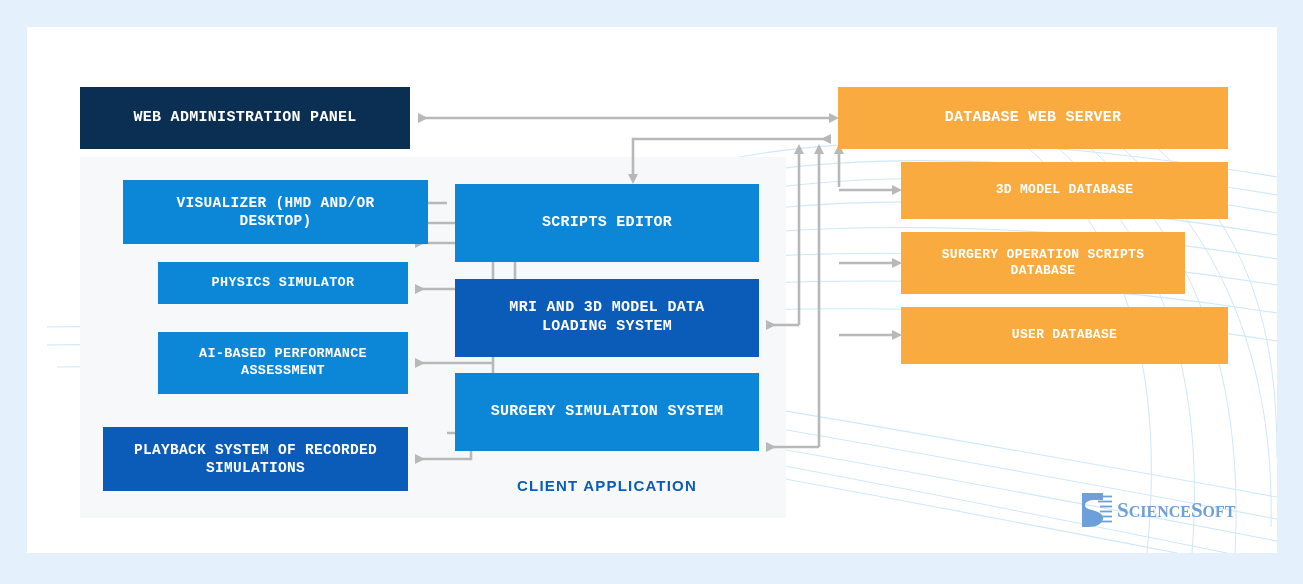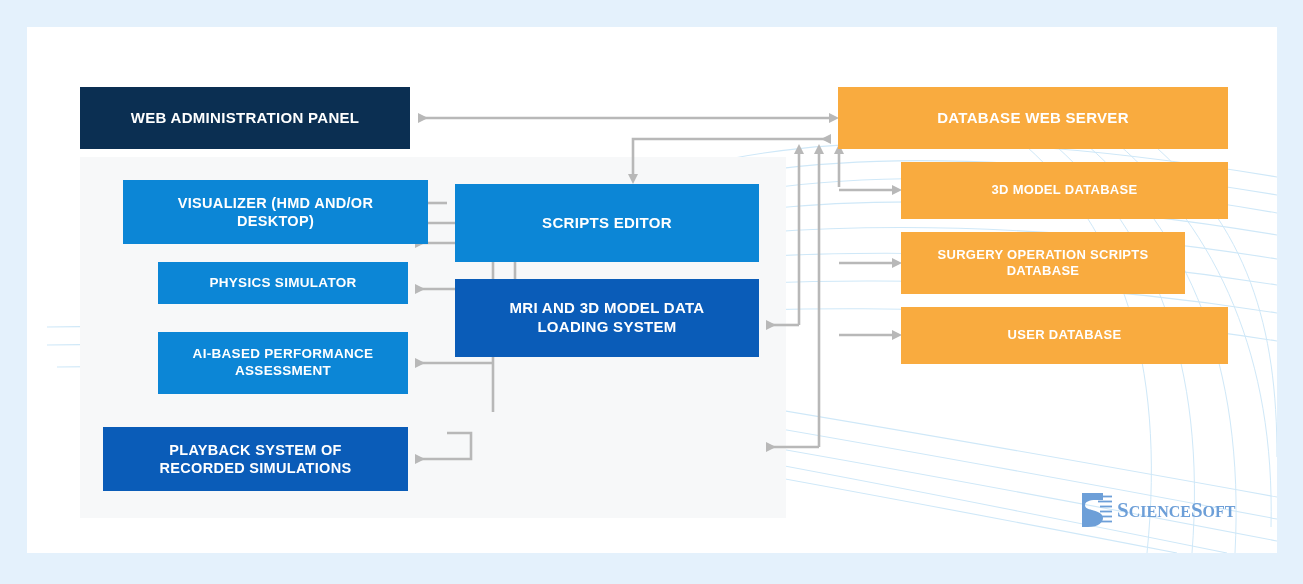--- a/index.html
+++ b/index.html
@@ -41,20 +41,21 @@
     position: absolute;
     display: flex;
     align-items: center;
     justify-content: center;
     text-align: center;
     color: #ffffff;
     font-weight: bold;
     letter-spacing: 0.3px;
     line-height: 1.25;
     padding: 4px 22px;
+    font-family: Liberation Mono, monospace;
   }
   .navy   { background: #0b2f52; }
   .blue   { background: #0c86d6; }
   .dblue  { background: #0a5cb8; }
   .orange { background: #f9ab3f; }
 
   #n-webadmin  { left: 53px;  top: 60px;  width: 330px; height: 62px; font-size: 15px; }
   #n-dbserver  { left: 811px; top: 60px;  width: 390px; height: 62px; font-size: 15px; }
   #n-3dmodel   { left: 874px; top: 135px; width: 327px; height: 57px; font-size: 13px; }
   #n-sosdb     { left: 874px; top: 205px; width: 284px; height: 62px; font-size: 13px; }
@@ -187,21 +188,23 @@
     <div class="node blue" id="n-physics">PHYSICS SIMULATOR</div>
 
     <div class="node dblue" id="n-playback">PLAYBACK SYSTEM OF RECORDED SIMULATIONS</div>
 
     <div class="node blue" id="n-aiperf">AI-BASED PERFORMANCE ASSESSMENT</div>
 
     <div class="node blue" id="n-scripts">SCRIPTS EDITOR</div>
 
     <div class="node dblue" id="n-mri">MRI AND 3D MODEL DATA LOADING SYSTEM</div>
 
-
+    <div class="node blue" id="n-surgery">SURGERY SIMULATION SYSTEM</div>
+
+    <div id="client-label">CLIENT  APPLICATION</div>
 
     <div id="logo">
       <svg class="mark" viewBox="0 0 34 38">
         <path d="M3 2 L3 36 L9 36 C20 36 24 31 24 27 C24 22 17 20 13 19 C9 18 6 17 6 14 C6 11 10 9 17 9 L24 9 L24 2 Z" fill="#6d9fd8"></path>
         <g stroke="#6d9fd8" stroke-width="1.8">
           <line x1="17" y1="5.5" x2="33" y2="5.5"></line>
           <line x1="19" y1="10.5" x2="33" y2="10.5"></line>
           <line x1="21" y1="15.5" x2="33" y2="15.5"></line>
           <line x1="21" y1="20.5" x2="33" y2="20.5"></line>
           <line x1="19" y1="25.5" x2="33" y2="25.5"></line>

